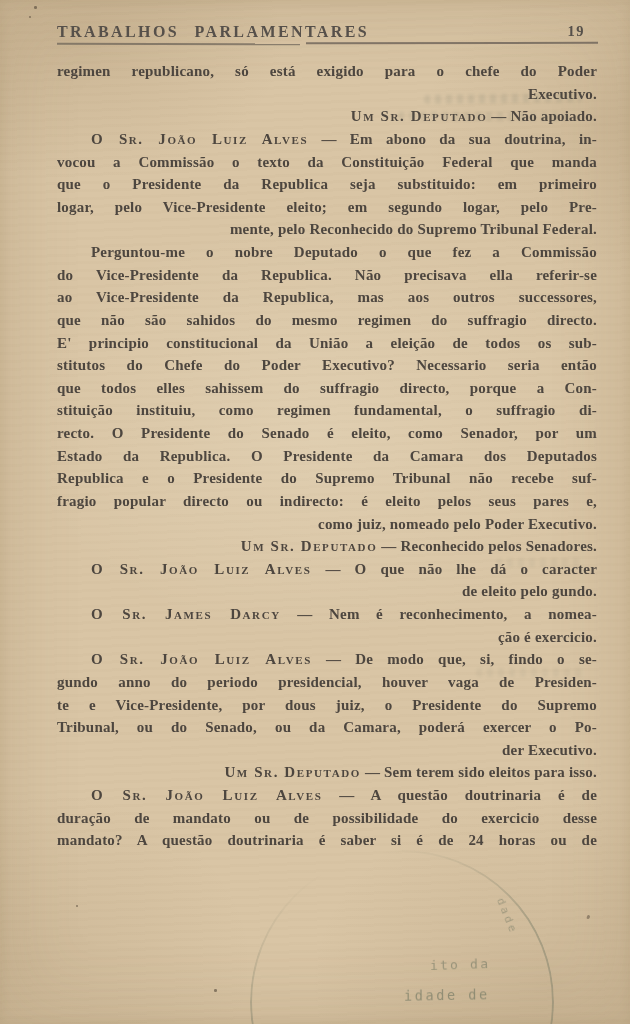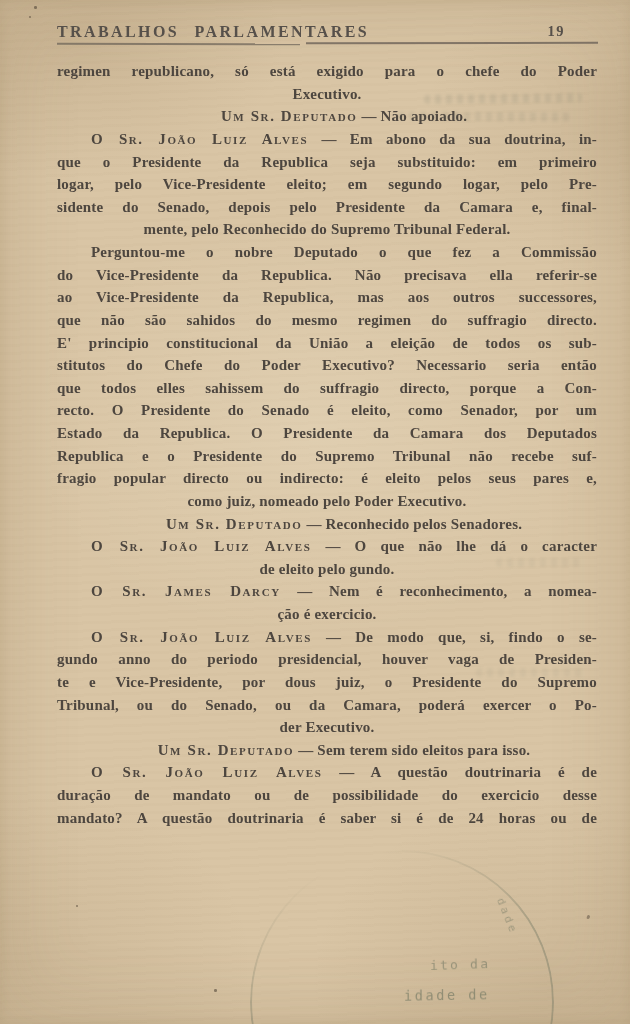--- a/index.html
+++ b/index.html
@@ -20,35 +20,35 @@
       var(--paper, #d9c5a5);
     box-shadow: inset 0 0 70px 12px rgba(110,85,50,0.16), inset 0 0 12px rgba(110,85,50,0.10);
   }
   .running-header { position: absolute; left: 57px; top: 23px; width: 540px; height: 18px; }
   .header-title {
     position: absolute; left: 0; right: 0; text-align: left;
     font-size: 16px; font-weight: bold; letter-spacing: 2.4px; word-spacing: 9px;
     color: var(--header-ink, #57514a);
   }
   .page-number {
-    position: absolute; right: 32px; top: 0;
+    position: absolute; right: 12px; top: 0;
     font-size: 14.5px; font-weight: bold; letter-spacing: 1.5px;
     color: var(--header-ink, #57514a);
   }
   .rule { position: absolute; background: #6b6257; }
   .rule-left  { left: 57px;  top: 43.2px; width: 243px; height: 1.6px; opacity: .72; transform: rotate(0.15deg); }
   .rule-right { left: 306px; top: 41.6px; width: 292px; height: 1.9px; opacity: .8;  transform: rotate(-0.1deg); }
   .body-text {
     position: absolute; left: 57px; top: 60px; width: 540px;
     font-size: 15px; line-height: 22.62px;
     color: var(--ink, #4d463f);
     letter-spacing: 0.2px;
     font-weight: bold;
   }
-  .line { text-align: center; }
+  .line { text-align: right; }
   .line.just { text-align: justify; text-align-last: justify; }
   .line.indent { padding-left: 34px; }
   .sc { font-variant: small-caps; letter-spacing: 1.6px; }
   
   .ghost {
     position: absolute; height: 9px; border-radius: 4px;
     background: repeating-linear-gradient(90deg, rgba(104,110,96,0.45) 0 6px, rgba(0,0,0,0) 6px 11px);
     opacity: .28; filter: blur(1.4px);
   }
   .ghost-1 { left: 424px; top: 94px;  width: 158px; transform: rotate(-0.6deg); }
@@ -95,31 +95,32 @@
     <span class="page-number">19</span>
   </div>
   <div class="rule rule-left"></div>
   <div class="rule rule-right"></div>
 
   <div class="body-text" id="body-text">
       <div class="line just"><span>regimen republicano, só está exigido para o chefe do Poder</span></div>
       <div class="line"><span>Executivo.</span></div>
       <div class="line indent"><span class="sc">Um Sr. Deputado</span><span> — Não apoiado.</span></div>
       <div class="line indent just"><span class="sc">O Sr. João Luiz Alves</span><span> — Em abono da sua doutrina, in-</span></div>
+      <div class="line just"><span>vocou a Commissão o texto da Constituição Federal que manda</span></div>
       <div class="line just"><span>que o Presidente da Republica seja substituido: em primeiro</span></div>
       <div class="line just"><span>logar, pelo Vice-Presidente eleito; em segundo logar, pelo Pre-</span></div>
-      <div class="line just"><span>sidente do Senado, depois pelo Presidente da Camara e, final-</span></div>
       <div class="line"><span>mente, pelo Reconhecido do Supremo Tribunal Federal.</span></div>
       <div class="line indent just"><span>Perguntou-me o nobre Deputado o que fez a Commissão</span></div>
       <div class="line just"><span>do Vice-Presidente da Republica. Não precisava ella referir-se</span></div>
       <div class="line just"><span>ao Vice-Presidente da Republica, mas aos outros successores,</span></div>
       <div class="line just"><span>que não são sahidos do mesmo regimen do suffragio directo.</span></div>
       <div class="line just"><span>E' principio constitucional da União a eleição de todos os sub-</span></div>
       <div class="line just"><span>stitutos do Chefe do Poder Executivo? Necessario seria então</span></div>
       <div class="line just"><span>que todos elles sahissem do suffragio directo, porque a Con-</span></div>
+      <div class="line just"><span>stituição instituiu, como regimen fundamental, o suffragio di-</span></div>
       <div class="line just"><span>recto. O Presidente do Senado é eleito, como Senador, por um</span></div>
       <div class="line just"><span>Estado da Republica. O Presidente da Camara dos Deputados</span></div>
       <div class="line just"><span>Republica e o Presidente do Supremo Tribunal não recebe suf-</span></div>
       <div class="line just"><span>fragio popular directo ou indirecto: é eleito pelos seus pares e,</span></div>
       <div class="line"><span>como juiz, nomeado pelo Poder Executivo.</span></div>
       <div class="line indent"><span class="sc">Um Sr. Deputado</span><span> — Reconhecido pelos Senadores.</span></div>
       <div class="line indent just"><span class="sc">O Sr. João Luiz Alves</span><span> — O que não lhe dá o caracter</span></div>
       <div class="line"><span>de eleito pelo gundo.</span></div>
       <div class="line indent just"><span class="sc">O Sr. James Darcy</span><span> — Nem é reconhecimento, a nomea-</span></div>
       <div class="line"><span>ção é exercicio.</span></div>

